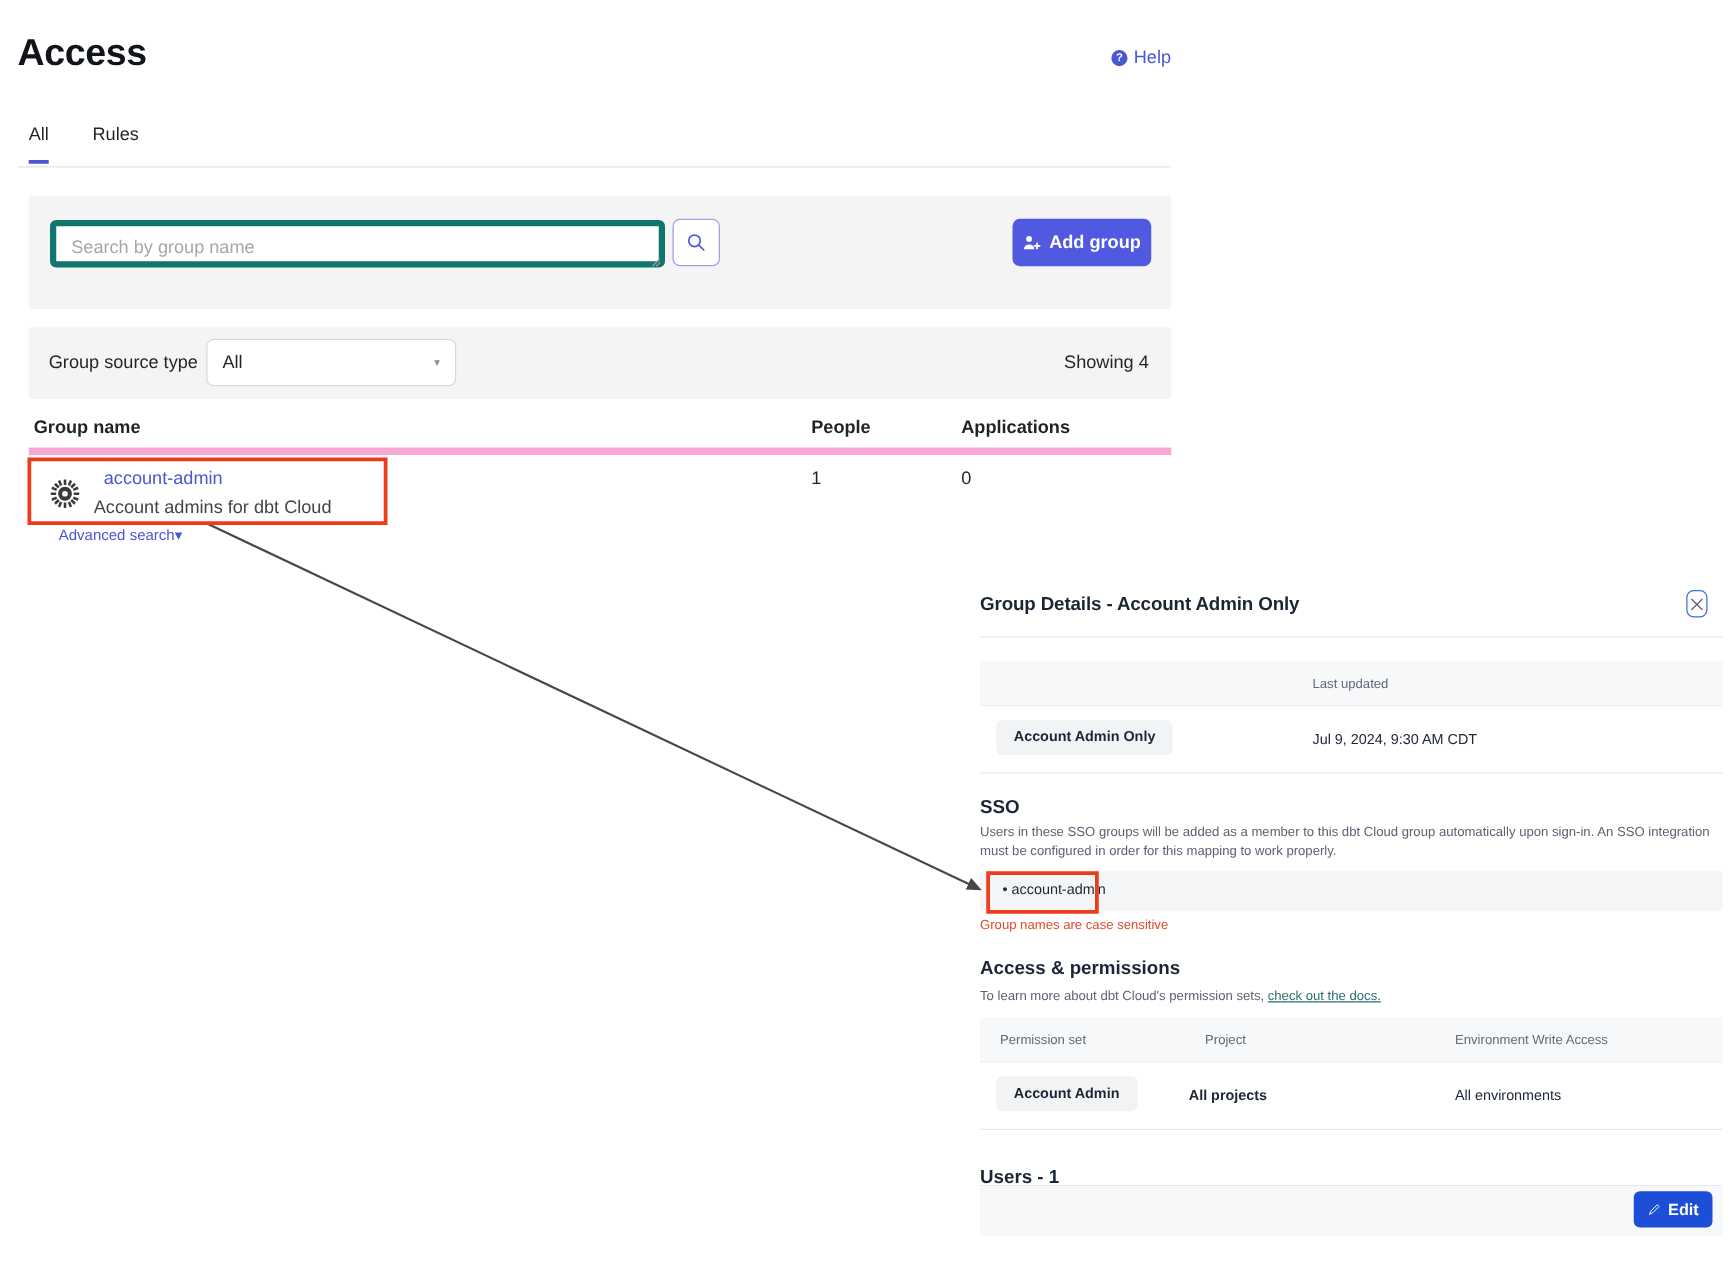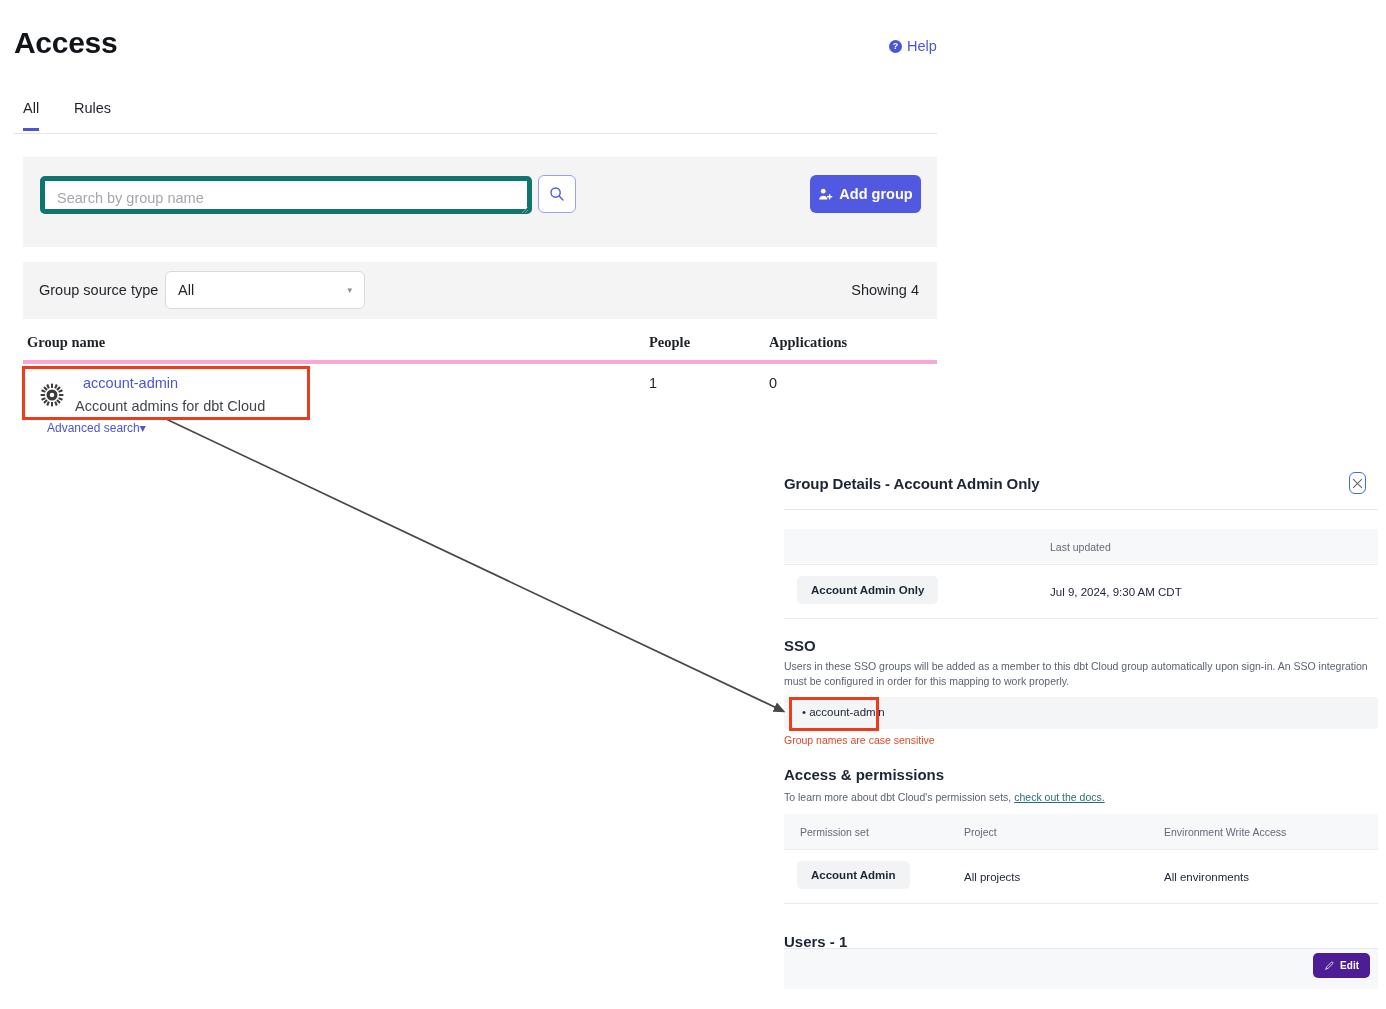--- a/index.html
+++ b/index.html
@@ -182,22 +182,21 @@
 
   
   #groups-table {
     position: absolute;
     left: 23px; top: 319px;
     width: 914px;
   }
   #groups-table .thead {
     position: relative;
     height: 45px;
-    border-bottom: 4px solid #f9a8d4;
-    font-family: Liberation Serif, serif;
+    border-bottom: 6px solid #f9a8d4;
   }
   #groups-table .th {
     position: absolute;
     top: 15px;
     font-size: 14.5px;
     font-weight: bold;
     color: #1f2328;
   }
   .col-name { left: 4px; }
   .col-people { left: 626px; }
@@ -388,21 +387,21 @@
   }
   #perm-desc a {
     color: #2b6e72;
     text-decoration: underline;
   }
   #perm-table { top: 355px; }
   #perm-table .th-set { left: 16px; }
   #perm-table .th-project { left: 180px; }
   #perm-table .th-env { left: 380px; }
   #perm-table .pill-set { left: 13px; }
-  #perm-table .td-project { left: 180px; }
+  #perm-table .td-project { left: 167px; font-weight: bold; }
   #perm-table .td-env { left: 380px; }
 
   #users-heading {
     position: absolute;
     left: 8px; top: 474px;
     font-size: 15px;
     font-weight: bold;
     color: #1c2536;
   }
   #users-divider {
@@ -413,25 +412,25 @@
   }
   #details-footer {
     position: absolute;
     left: 8px; top: 490px;
     width: 594px; height: 40px;
     background: #f7f8f9;
   }
   #edit-btn {
     position: absolute;
     right: 8px; top: 4px;
-    background: #4c1d95;
+    background: #1d4ed8;
     border: none;
     border-radius: 5px;
     color: #fff;
-    font-size: 10px;
+    font-size: 13px;
     font-weight: bold;
     font-family: "Liberation Sans", sans-serif;
     padding: 7px 11px;
     display: flex; align-items: center; gap: 5px;
     cursor: pointer;
   }
 </style>
 </head>
 <body>
 

